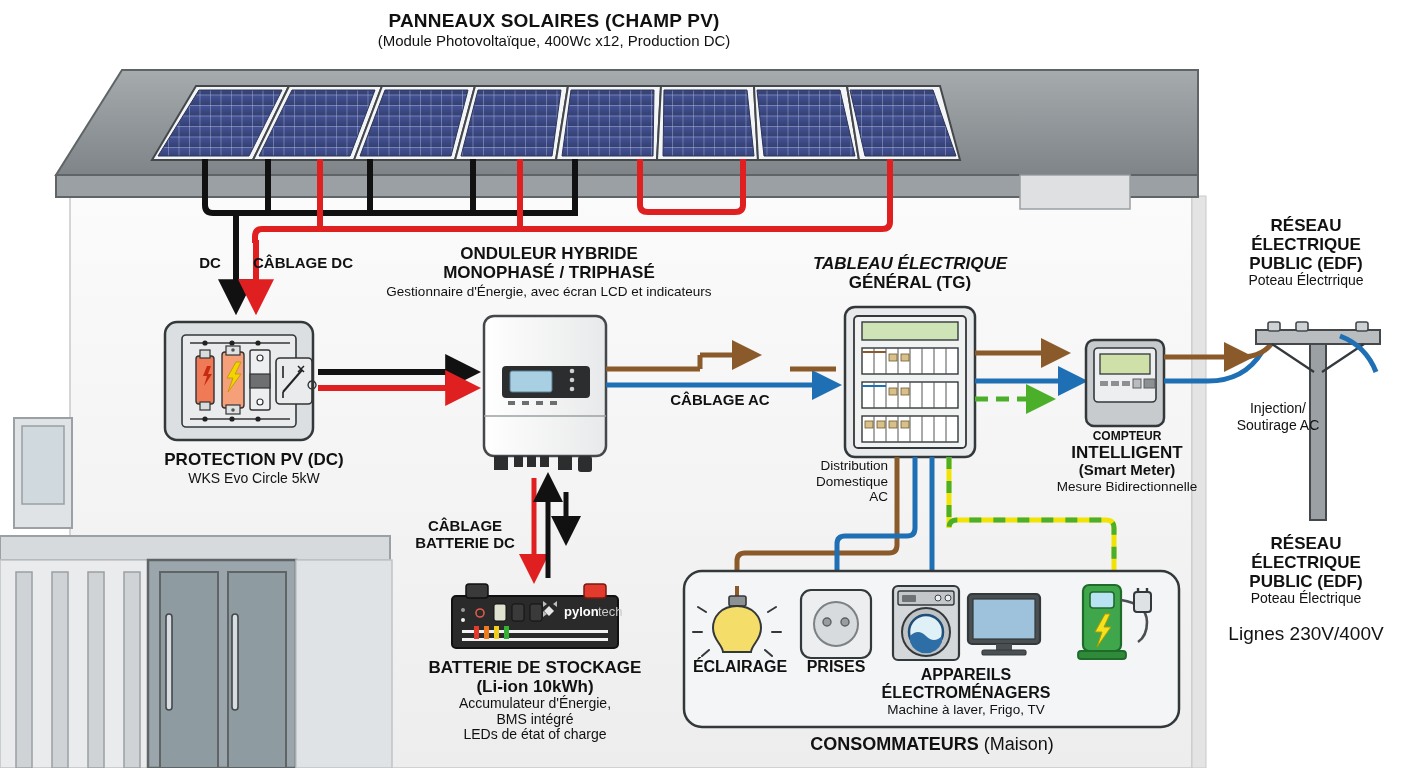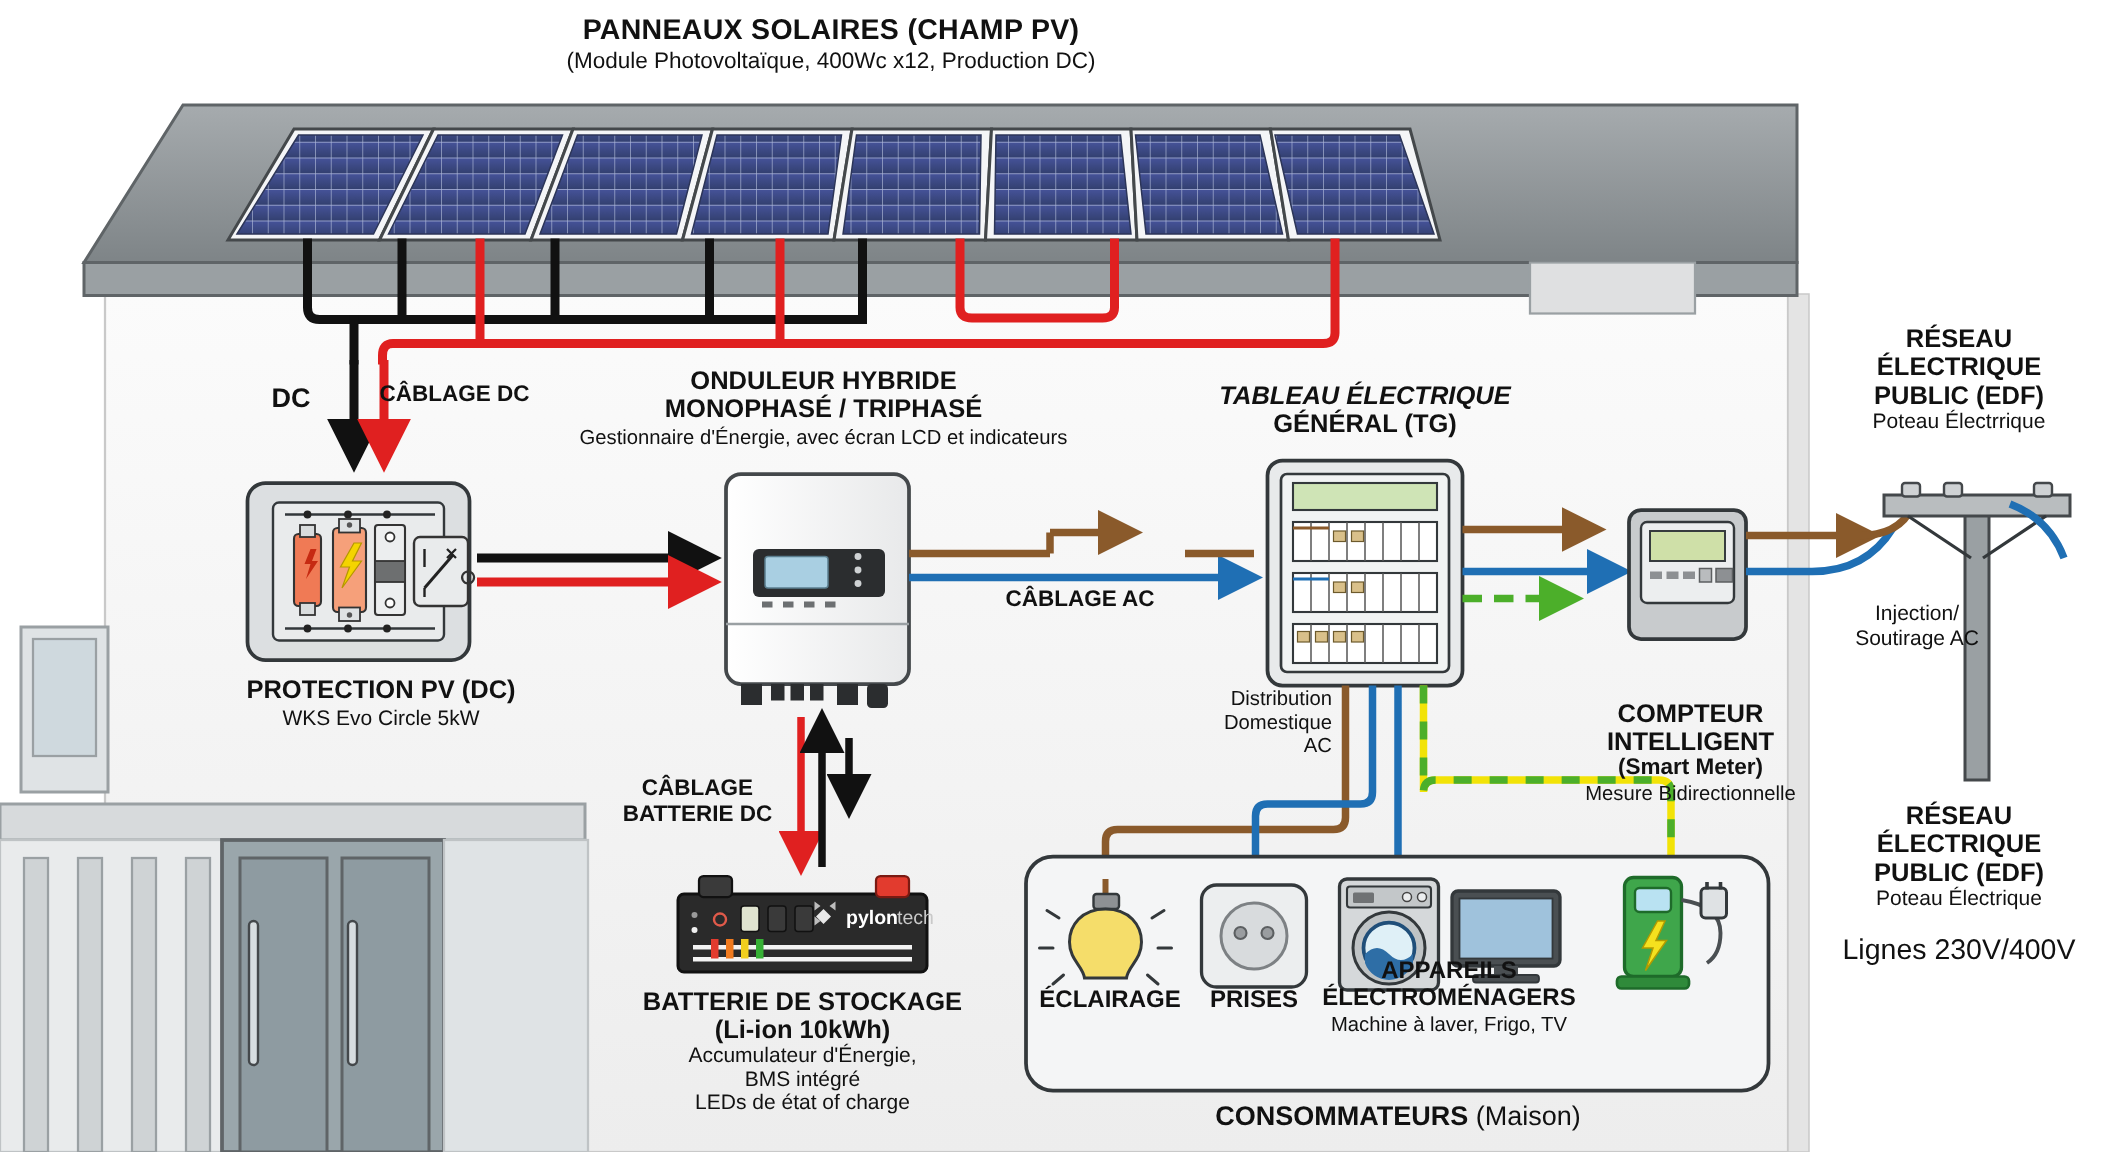--- a/index.html
+++ b/index.html
@@ -369,21 +369,21 @@
       <rect x="232" y="614" width="6" height="96" rx="3" fill="#d7dde0" stroke="#44484b" stroke-width="1.6"></rect>
       <rect x="296" y="560" width="96" height="208" fill="#dfe3e5" stroke="#bfc3c5" stroke-width="1.5"></rect>
     </g>
   </svg>
 
   <div class="lbl" style="left:304px;top:10px;width:500px;">
     <div class="ttl" style="font-size:19px;letter-spacing:.2px;">PANNEAUX SOLAIRES (CHAMP PV)</div>
     <div class="sub" style="font-size:15px;margin-top:2px;">(Module Photovoltaïque, 400Wc x12, Production DC)</div>
   </div>
 
-  <div class="lbl ttl" style="left:172px;top:255px;width:44px;font-size:18px;">DC</div>
+  <div class="lbl ttl" style="left:188px;top:255px;width:44px;font-size:15px;">DC</div>
   <div class="lbl ttl" style="left:248px;top:255px;width:110px;font-size:15px;">CÂBLAGE DC</div>
 
   <div class="lbl" style="left:140px;top:450px;width:228px;">
     <div class="ttl" style="font-size:17px;">PROTECTION PV (DC)</div>
     <div class="sub" style="font-size:14px;margin-top:2px;">WKS Evo Circle 5kW</div>
   </div>
 
   <div class="lbl" style="left:358px;top:244px;width:382px;">
     <div class="ttl" style="font-size:17px;text-align:center;">ONDULEUR HYBRIDE</div>
     <div class="ttl" style="font-size:17px;">MONOPHASÉ / TRIPHASÉ</div>
@@ -410,21 +410,21 @@
     <div class="ttl" style="font-size:17px;">GÉNÉRAL (TG)</div>
   </div>
 
   <div class="abs" style="left:778px;top:458px;width:110px;text-align:right;line-height:1.15;font-size:13.5px;">
     <div>Distribution</div>
     <div>Domestique</div>
     <div>AC</div>
   </div>
 
   <div class="lbl" style="left:1030px;top:430px;width:194px;">
-    <div class="ttl" style="font-size:17px;margin-top:36px;">COMPTEUR</div>
+    <div class="ttl" style="font-size:12px;">COMPTEUR</div>
     <div class="ttl" style="font-size:17px;">INTELLIGENT</div>
     <div class="ttl" style="font-size:15px;">(Smart Meter)</div>
     <div class="sub" style="font-size:13.5px;">Mesure Bidirectionnelle</div>
   </div>
 
   <div class="lbl" style="left:1216px;top:216px;width:180px;">
     <div class="ttl" style="font-size:17px;">RÉSEAU</div>
     <div class="ttl" style="font-size:17px;">ÉLECTRIQUE</div>
     <div class="ttl" style="font-size:17px;">PUBLIC (EDF)</div>
     <div class="sub" style="font-size:14px;">Poteau Électrrique</div>
@@ -440,21 +440,21 @@
     <div class="ttl" style="font-size:17px;">ÉLECTRIQUE</div>
     <div class="ttl" style="font-size:17px;">PUBLIC (EDF)</div>
     <div class="sub" style="font-size:14px;">Poteau Électrique</div>
     <div class="sub" style="font-size:19px;margin-top:16px;">Lignes 230V/400V</div>
   </div>
 
   <div class="lbl ttl" style="left:680px;top:658px;width:120px;font-size:16px;">ÉCLAIRAGE</div>
 
   <div class="lbl ttl" style="left:786px;top:658px;width:100px;font-size:16px;text-align:center;">PRISES</div>
 
-  <div class="lbl" style="left:876px;top:639px;width:180px;">
+  <div class="lbl" style="left:876px;top:666px;width:180px;">
     <div class="ttl" style="font-size:16px;">APPAREILS</div>
     <div class="ttl" style="font-size:16px;">ÉLECTROMÉNAGERS</div>
     <div class="sub" style="font-size:13.5px;">Machine à laver, Frigo, TV</div>
   </div>
 
 
   <div class="lbl" style="left:684px;top:734px;width:496px;font-size:18px;">
     <span class="ttl">CONSOMMATEURS</span><span class="sub"> (Maison)</span>
   </div>
 

